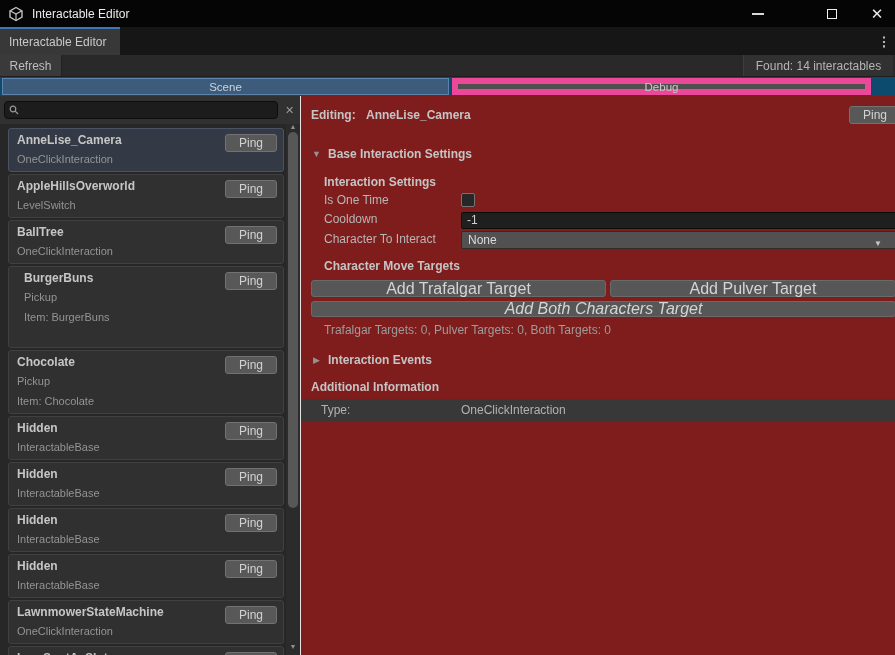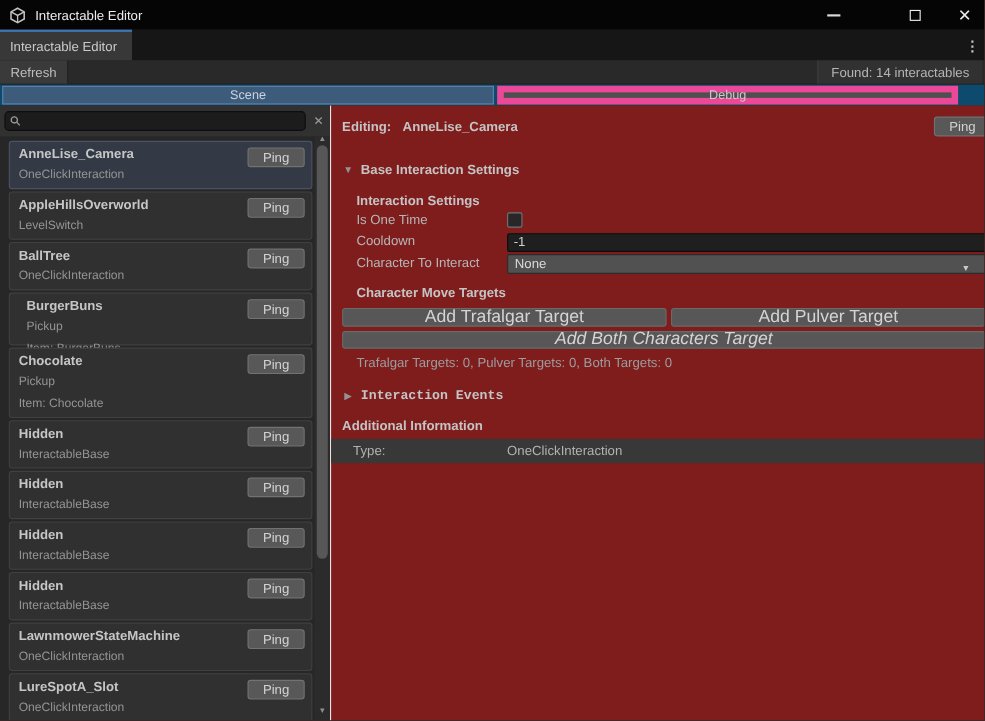--- a/index.html
+++ b/index.html
@@ -153,21 +153,21 @@
               <div class="row-sub">LevelSwitch</div>
             </div>
           </div>
           <div class="row" style="height: 44px;">
             <div class="row-title">BallTree</div>
             <div class="row-ping">Ping</div>
             <div class="row-lines">
               <div class="row-sub">OneClickInteraction</div>
             </div>
           </div>
-          <div class="row" style="height: 48px; padding-left: 15px;">
+          <div class="row" style="height: 82px; padding-left: 15px;">
             <div class="row-title">BurgerBuns</div>
             <div class="row-ping">Ping</div>
             <div class="row-lines">
               <div class="row-sub">Pickup</div>
               <div class="row-sub">Item: BurgerBuns</div>
             </div>
           </div>
           <div class="row" style="height: 64px;">
             <div class="row-title">Chocolate</div>
             <div class="row-ping">Ping</div>
@@ -251,21 +251,21 @@
 
     <span class="abs bold" style="left:23px;top:163px;">Character Move Targets</span>
 
     <div class="ubtn btn-trafalgar">Add Trafalgar Target</div>
     <div class="ubtn btn-pulver">Add Pulver Target</div>
     <div class="ubtn btn-both">Add Both Characters Target</div>
 
     <span class="abs summary" style="left:23px;top:227px;">Trafalgar Targets: 0, Pulver Targets: 0, Both Targets: 0</span>
 
     <span class="abs fold-arrow" style="left:12px;top:259px;">▶</span>
-    <span class="abs bold" style="left:27px;top:257px;font-family:Liberation Mono, monospace;">Interaction Events</span>
+    <span class="abs bold" style="left:27px;top:257px;">Interaction Events</span>
 
     <span class="abs bold" style="left:10px;top:284px;">Additional Information</span>
 
     <div class="type-row">
       <span style="left:20px;">Type:</span>
       <span style="left:160px;">OneClickInteraction</span>
     </div>
   </div>
 
 </div>

